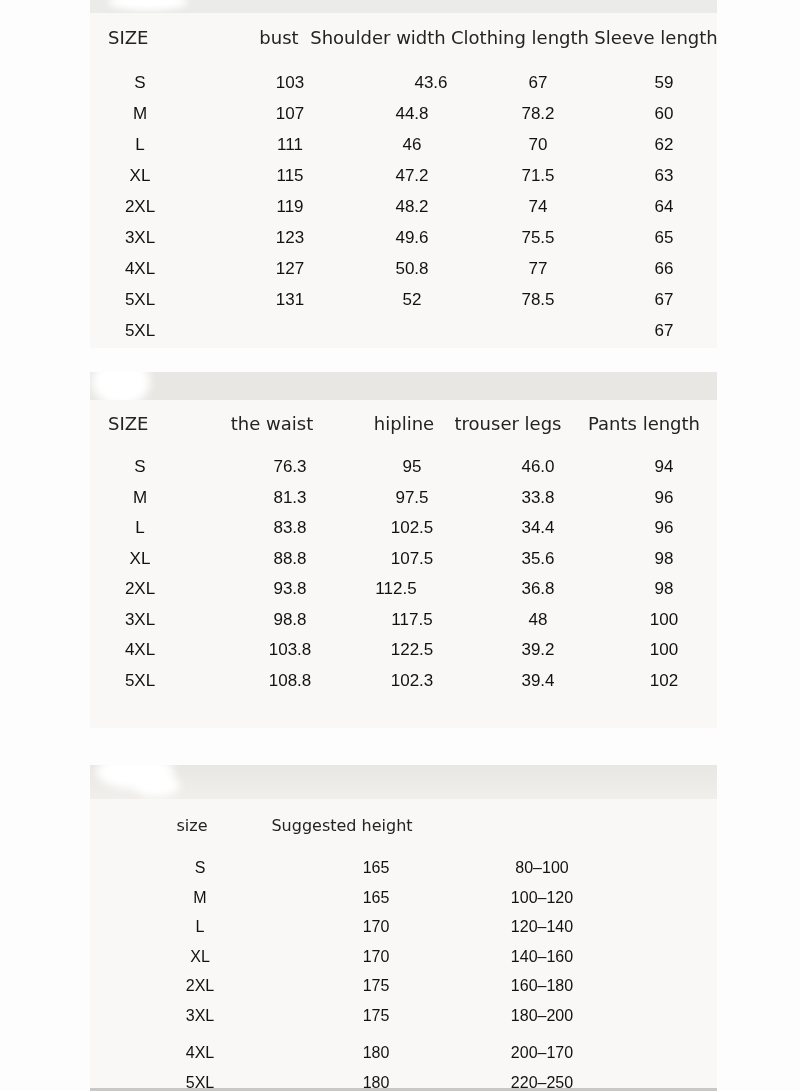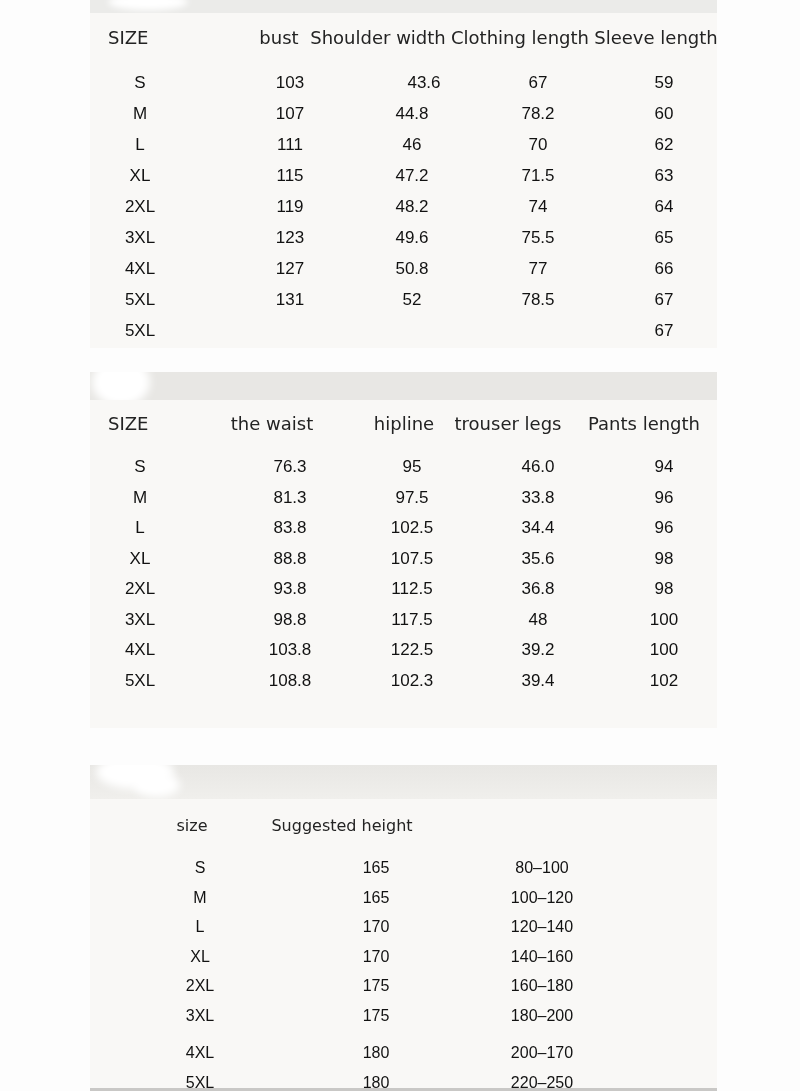--- a/index.html
+++ b/index.html
@@ -74,21 +74,21 @@
       <span class="hc left" style="left:18px">SIZE</span>
       <span class="hc" style="left:189px">bust</span>
       <span class="hc" style="left:288px">Shoulder width</span>
       <span class="hc" style="left:430px">Clothing length</span>
       <span class="hc" style="left:566px">Sleeve length</span>
     </div>
     <div class="rows">
         <div class="row">
         <span class="cell" style="left:50px">S</span>
         <span class="cell" style="left:200px">103</span>
-        <span class="cell" style="left:334px">43.6</span>
+        <span class="cell" style="left:341px">43.6</span>
         <span class="cell" style="left:448px">67</span>
         <span class="cell" style="left:574px">59</span>
       </div>
         <div class="row">
         <span class="cell" style="left:50px">M</span>
         <span class="cell" style="left:200px">107</span>
         <span class="cell" style="left:322px">44.8</span>
         <span class="cell" style="left:448px">78.2</span>
         <span class="cell" style="left:574px">60</span>
       </div>
@@ -182,21 +182,21 @@
         <div class="row">
         <span class="cell" style="left:50px">XL</span>
         <span class="cell" style="left:200px">88.8</span>
         <span class="cell" style="left:322px">107.5</span>
         <span class="cell" style="left:448px">35.6</span>
         <span class="cell" style="left:574px">98</span>
       </div>
         <div class="row">
         <span class="cell" style="left:50px">2XL</span>
         <span class="cell" style="left:200px">93.8</span>
-        <span class="cell" style="left:322px">112.5</span>
+        <span class="cell" style="left:306px">112.5</span>
         <span class="cell" style="left:448px">36.8</span>
         <span class="cell" style="left:574px">98</span>
       </div>
         <div class="row">
         <span class="cell" style="left:50px">3XL</span>
         <span class="cell" style="left:200px">98.8</span>
         <span class="cell" style="left:322px">117.5</span>
         <span class="cell" style="left:448px">48</span>
         <span class="cell" style="left:574px">100</span>
       </div>

